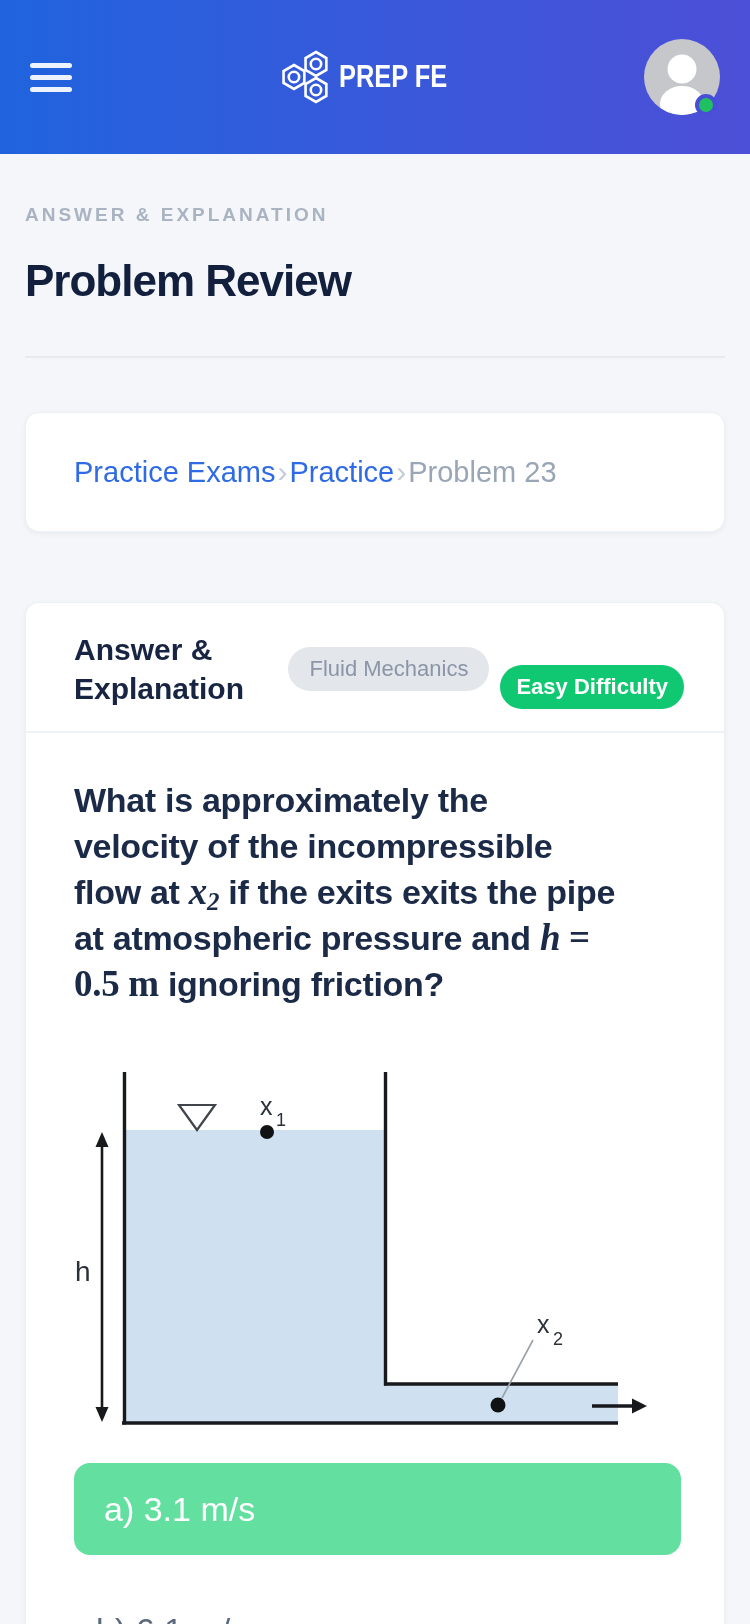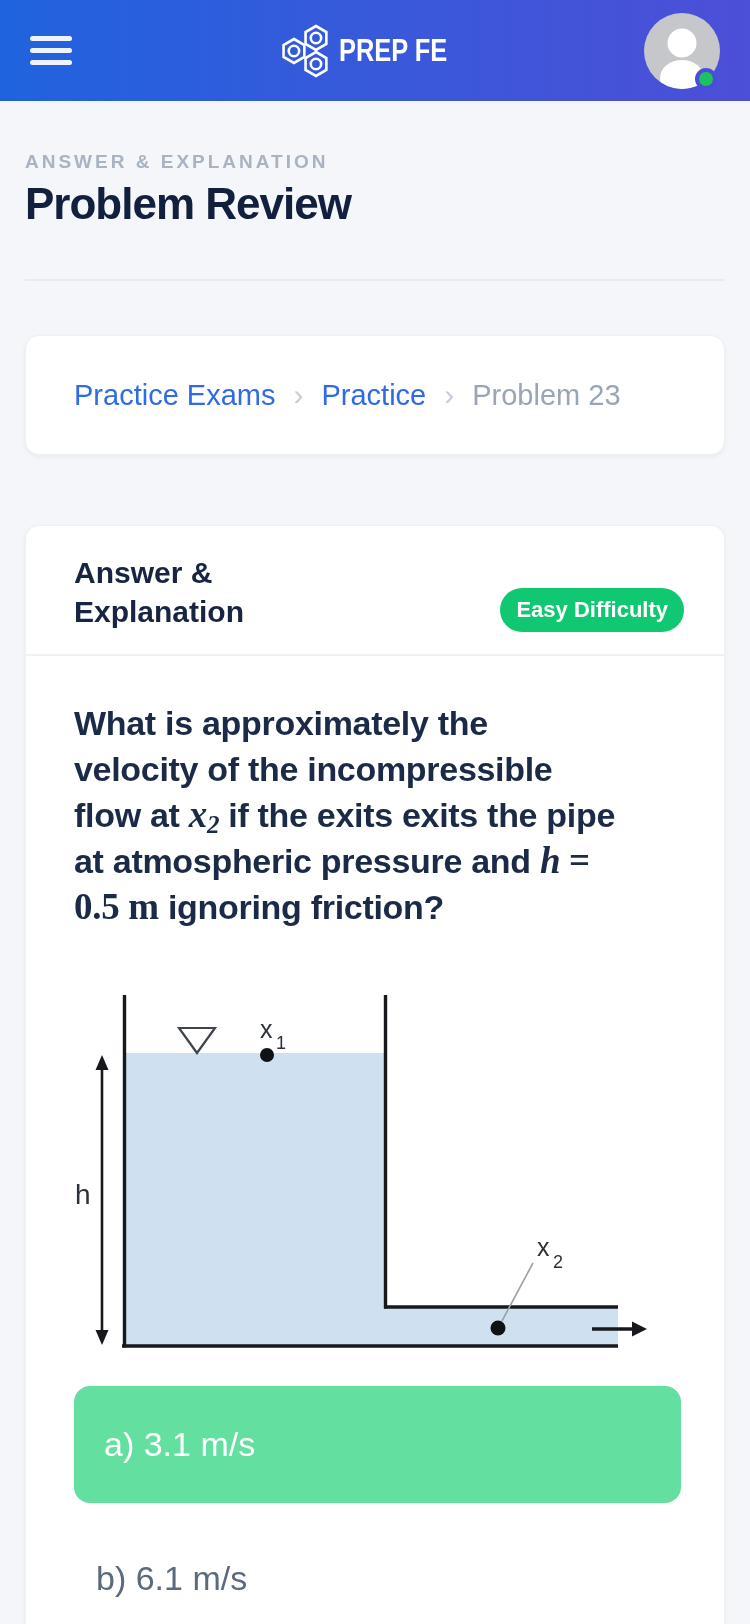--- a/index.html
+++ b/index.html
@@ -6,45 +6,45 @@
   html,body { width:750px; }
   body {
     height:1624px; overflow:hidden; position:relative;
     background:#f4f6f9;
     font-family:"Liberation Sans", sans-serif;
     -webkit-font-smoothing:antialiased;
   }
 
   
   .header {
-    height:101px; display:flex; align-items:center; justify-content:space-between;
+    height:154px; display:flex; align-items:center; justify-content:space-between;
     padding:0 30px; position:relative;
     background:linear-gradient(90deg,#2063de 0%,#3a58da 55%,#4c4fd7 100%);
   }
   .hamburger { width:42px; display:flex; flex-direction:column; gap:7px; cursor:pointer; }
   .hamburger span { display:block; height:5px; border-radius:3px; background:#eef4ff; }
   .logo { position:absolute; left:50%; top:50%; transform:translate(-50%,-50%);
           display:flex; align-items:center; gap:4px; }
   .logo-text { color:#ffffff; font-size:31px; font-weight:700; letter-spacing:0;
                transform:scaleX(.82); transform-origin:left center; white-space:nowrap; }
   .avatar-wrap { width:76px; height:76px; position:relative; cursor:pointer; }
 
   
   .page-pad { padding:0 25px; }
   .eyebrow { margin-top:50px; font-size:19px; font-weight:700; letter-spacing:3px; color:#a9b3c2; }
-  .page-title { margin-top:6px; font-size:44px; font-weight:700; color:#121f3d; letter-spacing:-1px; }
+  .page-title { margin-top:30px; font-size:44px; font-weight:700; color:#121f3d; letter-spacing:-1px; }
   .title-divider { margin:50px 25px 0; border:none; border-top:2px solid #e7ebf1; }
 
   
   .card {
     margin:0 25px; background:#ffffff; border:1px solid #edf0f4;
     box-shadow:0 2px 5px rgba(20,30,60,.05);
   }
   .bc-card { margin-top:54px; border-radius:14px; padding:42px 48px;
-             display:flex; align-items:center; gap:16px;
+             display:flex; align-items:center; 
              font-size:29px; font-weight:500; white-space:nowrap; }
   .bc-link { color:#2e6be4; text-decoration:none; cursor:pointer; }
   .bc-sep { color:#c3ccd8; font-size:30px; font-weight:400; padding:0 2px; }
   .bc-current { color:#9aa5b6;text-align:right; }
 
   .ans-card { margin-top:70px; border-radius:14px 14px 0 0; border-bottom:none; padding-bottom:120px; }
   .ans-header { display:flex; justify-content:space-between; align-items:center;
                 padding:26px 40px 22px 48px; border-bottom:2px solid #eef1f6; }
   .ans-heading { font-size:30px; line-height:39px; font-weight:700; color:#172442; width:215px; }
   .badges { display:flex; align-items:center; gap:11px; }
@@ -59,21 +59,21 @@
   .mvar  { font-family:"Liberation Serif", serif; font-style:italic; font-weight:600; font-size:37px; }
   .msub  { font-family:"Liberation Serif", serif; font-style:italic; font-weight:600; font-size:25px;
            vertical-align:-6px; line-height:0; }
   .mserif{ font-family:"Liberation Serif", serif; font-weight:600; font-size:37px; }
 
   
   .diagram { display:block; margin:20px 0 0 45px; }
 
   
   .option-correct {
-    margin:34px 43px 0 48px; height:117px; border-radius:16px;
+    margin:34px 43px 0 48px; height:92px; border-radius:16px;
     background:#63dfa0; color:#ffffff; font-size:34px; font-weight:500;
     display:flex; align-items:center; padding-left:30px; cursor:pointer;
   }
   .option-plain {
     margin:56px 43px 0 48px; padding-left:22px;
     color:#5c6a80; font-size:34px; font-weight:400; cursor:pointer;
   }
 </style>
 </head>
 <body>
@@ -127,20 +127,21 @@
   <span class="bc-sep">›</span>
   <a class="bc-link">Practice</a>
   <span class="bc-sep">›</span>
   <span class="bc-current">Problem 23</span>
 </nav>
 
 <article class="card ans-card">
   <div class="ans-header">
     <h2 class="ans-heading">Answer &amp; Explanation</h2>
     <div class="badges">
+      <span class="badge badge-topic">Fluid Mechanics</span>
       <span class="badge badge-diff">Easy Difficulty</span>
     </div>
   </div>
 
   <p class="question"><span>What is approximately the velocity of the incompressible flow at </span><span class="mvar">x</span><sub class="msub">2</sub><span> if the exits exits the pipe at atmospheric pressure and </span><span class="mvar">h</span><span class="mserif"> = 0.5 m</span><span> ignoring friction?</span></p>
 
   <svg class="diagram" width="580" height="402" viewBox="90 978 580 402">
 
     <rect x="145" y="1081" width="258" height="293" fill="#cfe0f1"></rect>
     <rect x="403" y="1336" width="234" height="38" fill="#cfe0f1"></rect>

